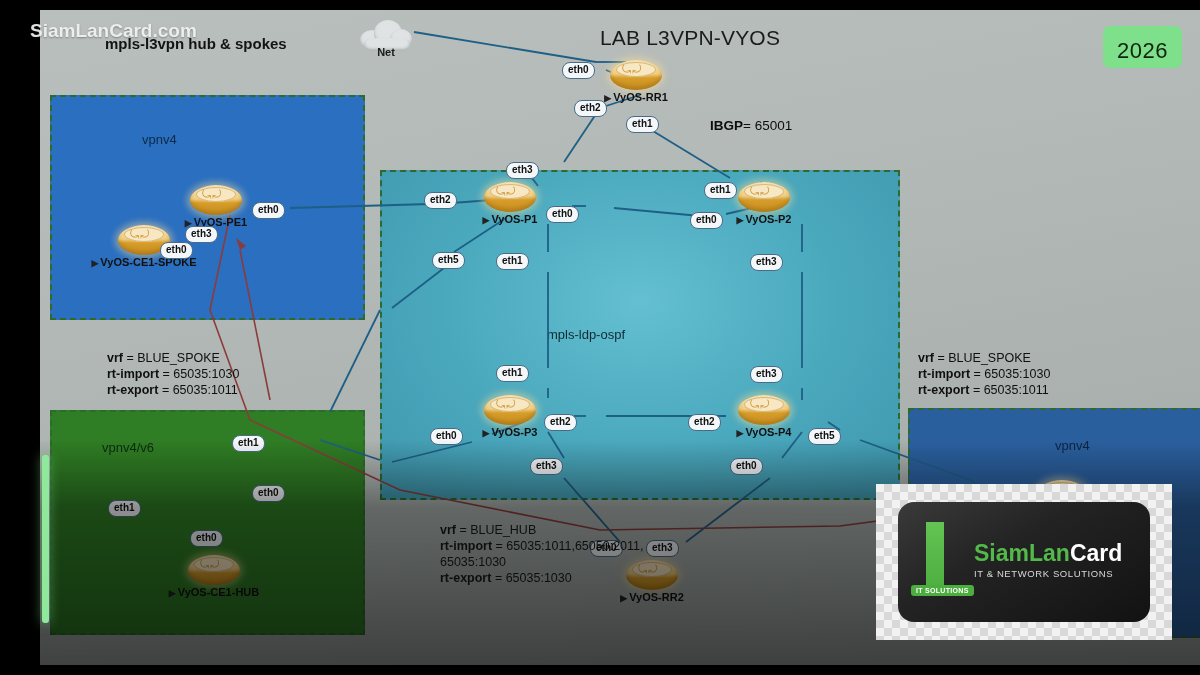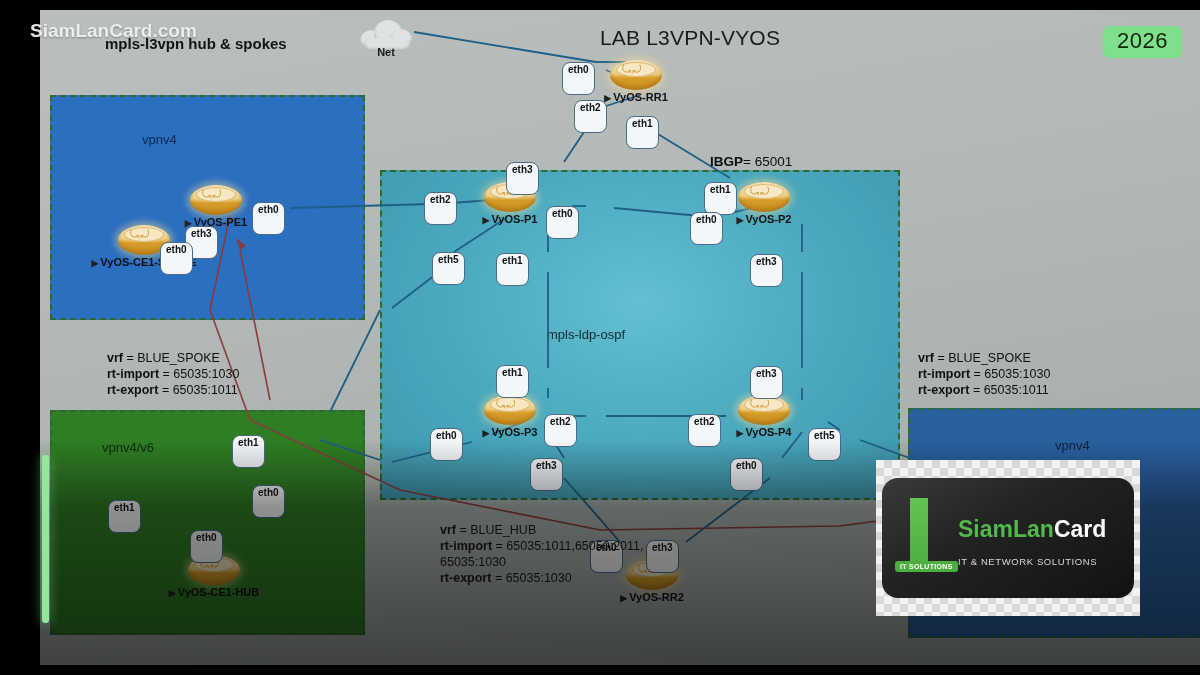--- a/index.html
+++ b/index.html
@@ -19,21 +19,21 @@
     position: absolute; left: 510px; top: 16px; width: 280px; text-align: center;
     font-size: 21px; color: #1b1b1b; letter-spacing: .2px;
   }
   .diag-sub {
     position: absolute; left: 65px; top: 25px;
     font-size: 15px; font-weight: bold; color: #141414;
   }
   .year-badge {
     position: absolute; right: 18px; top: 16px;
     background: #7ee08a; color: #10240f; font-size: 22px;
-    padding: 2px 14px 4px; border-radius: 7px; letter-spacing: .5px;
+    padding: 12px 14px 4px; border-radius: 7px; letter-spacing: .5px;
   }
   .watermark {
     position: absolute; left: 30px; top: 20px; z-index: 30;
     font-size: 19px; font-weight: bold; color: #f2f2f2; opacity: .92;
     text-shadow: 0 1px 2px rgba(0,0,0,.35);
   }
 
   
   .zone { position: absolute; border: 2px dashed #2d6a2d; }
   .zone-label { position: absolute; font-size: 13px; color: #11263c; }
@@ -69,28 +69,28 @@
   }
   .node-label {
     position: absolute; top: 31px; left: 50%; transform: translateX(-50%);
     white-space: nowrap; font-size: 11px; font-weight: bold; color: #101010;
   }
   .node-label .tri { color: #222; font-size: 9px; margin-right: 2px; }
 
   
   .iface {
     position: absolute; background: #f4f7fa; border: 1px solid #4a6b86;
-    border-radius: 8px; padding: 1px 5px 18px; font-size: 10px; font-weight: bold;
+    border-radius: 8px; padding: 1px 5px 2px; font-size: 10px; font-weight: bold;
     color: #101010; white-space: nowrap; line-height: 12px;
   }
 
   
   .note { position: absolute; font-size: 12.5px; color: #101010; line-height: 16px; white-space: nowrap; }
   .note b { font-weight: bold; }
-  .ibgp { position: absolute; left: 670px; top: 108px; font-size: 13.5px; color: #0d0d0d; margin-top: 36px; }
+  .ibgp { position: absolute; left: 670px; top: 108px; font-size: 13.5px; color: #0d0d0d; }
   .ibgp b { font-weight: bold; }
 
   
   .cloud { position: absolute; left: 318px; top: 8px; width: 56px; height: 34px; }
   .cloud .puff { position: absolute; background: #dfe3e4; border-radius: 50%;
                  box-shadow: inset 0 -2px 3px rgba(120,130,130,.5); }
   .cloud-label { position: absolute; left: 318px; top: 36px; width: 56px; text-align: center;
                  font-size: 11px; font-weight: bold; color: #1b1b1b; }
 
   
@@ -104,21 +104,21 @@
     font-size: 38px; font-weight: bold; color: #ffffff; line-height: 46px;
     text-shadow: 0 2px 6px rgba(0,0,0,.75), 0 0 3px rgba(0,0,0,.6);
   }
   .sub-title {
     margin-top: 10px; font-size: 17px; color: #7fe89a;
     text-shadow: 0 1px 4px rgba(0,0,0,.7);
   }
 
   
   .logo-frame {
-    position: absolute; left: 876px; top: 460px; width: 264px; height: 156px; z-index: 25;
+    position: absolute; left: 876px; top: 484px; width: 296px; height: 156px; z-index: 25;
     background-color: #f2f2f2;
     background-image:
       linear-gradient(45deg,#d8d8d8 25%, transparent 25%, transparent 75%, #d8d8d8 75%),
       linear-gradient(45deg,#d8d8d8 25%, transparent 25%, transparent 75%, #d8d8d8 75%);
     background-size: 16px 16px; background-position: 0 0, 8px 8px;
     display: flex; align-items: center; justify-content: center;
   }
   .logo-card {
     width: 252px; height: 120px; border-radius: 16px;
     background: linear-gradient(150deg,#3a3a3a 0%, #232323 40%, #121212 100%);
@@ -129,21 +129,21 @@
     background: linear-gradient(180deg,#63c353 0%, #4cae3f 100%);
   }
   .logo-tag {
     position: absolute; left: 13px; top: 83px; background: #4cae3f; color: #fff;
     font-size: 7px; font-weight: bold; padding: 2px 5px; border-radius: 3px; letter-spacing: .3px;
   }
   .logo-text { position: absolute; left: 76px; top: 38px; }
   .logo-name { font-size: 23px; font-weight: bold; line-height: 26px; }
   .logo-name .g { color: #52b94a; }
   .logo-name .w { color: #ffffff; }
-  .logo-tagline { font-size: 9.5px; color: #d8d8d8; letter-spacing: .6px; margin-top: 14px; }
+  .logo-tagline { font-size: 9.5px; color: #d8d8d8; letter-spacing: .6px; margin-top: 2px; }
 
   
   .shade {
     position: absolute; left: 0; top: 430px; width: 1160px; height: 225px;
     background: linear-gradient(180deg, rgba(0,0,0,0) 0%, rgba(0,0,0,.42) 30%, rgba(0,0,0,.62) 100%);
     z-index: 20; pointer-events: none;
   }
 </style>
 </head>
 <body>

